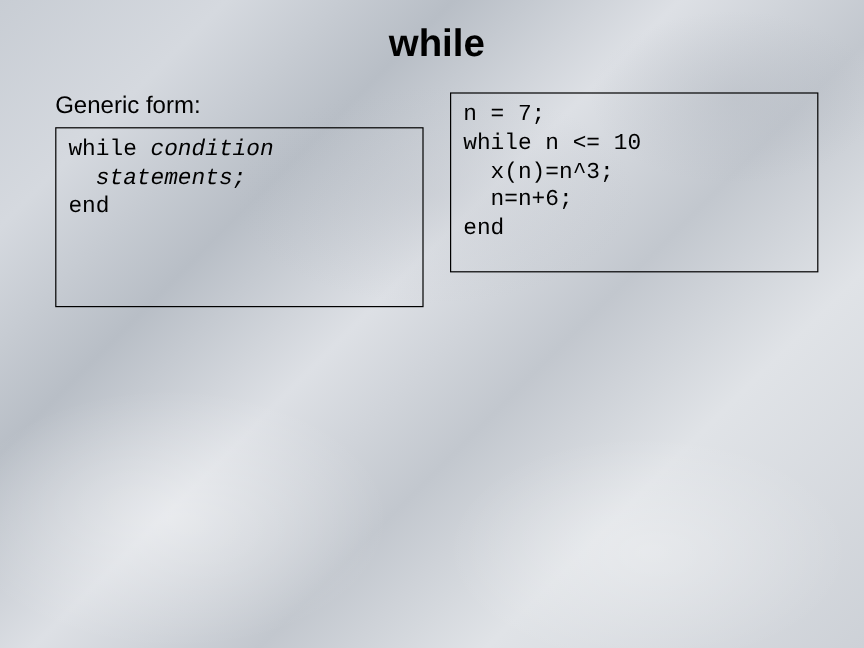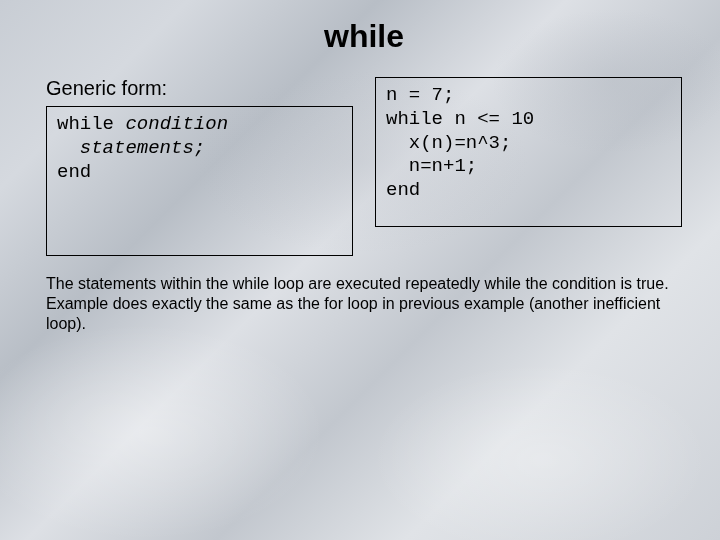--- a/index.html
+++ b/index.html
@@ -72,19 +72,18 @@
       <div class="col-label">Generic form:</div>
       <div class="code-box"><span class="kw">while </span><span class="ital">condition</span>
 <span class="ital">  statements;</span>
 <span class="kw">end</span></div>
     </div>
 
     <div class="col">
       <div class="code-box"><span>n = 7;</span>
 <span>while n &lt;= 10</span>
 <span>  x(n)=n^3;</span>
-<span>  n=n+1;</span>
+<span>  n=n+6;</span>
 <span>end</span></div>
     </div>
   </div>
 
-  <p class="para">The statements within the while loop are executed repeatedly while the condition is true. Example does exactly the same as the for loop in previous example (another inefficient loop).</p>
 </div>
 
 </body></html>

